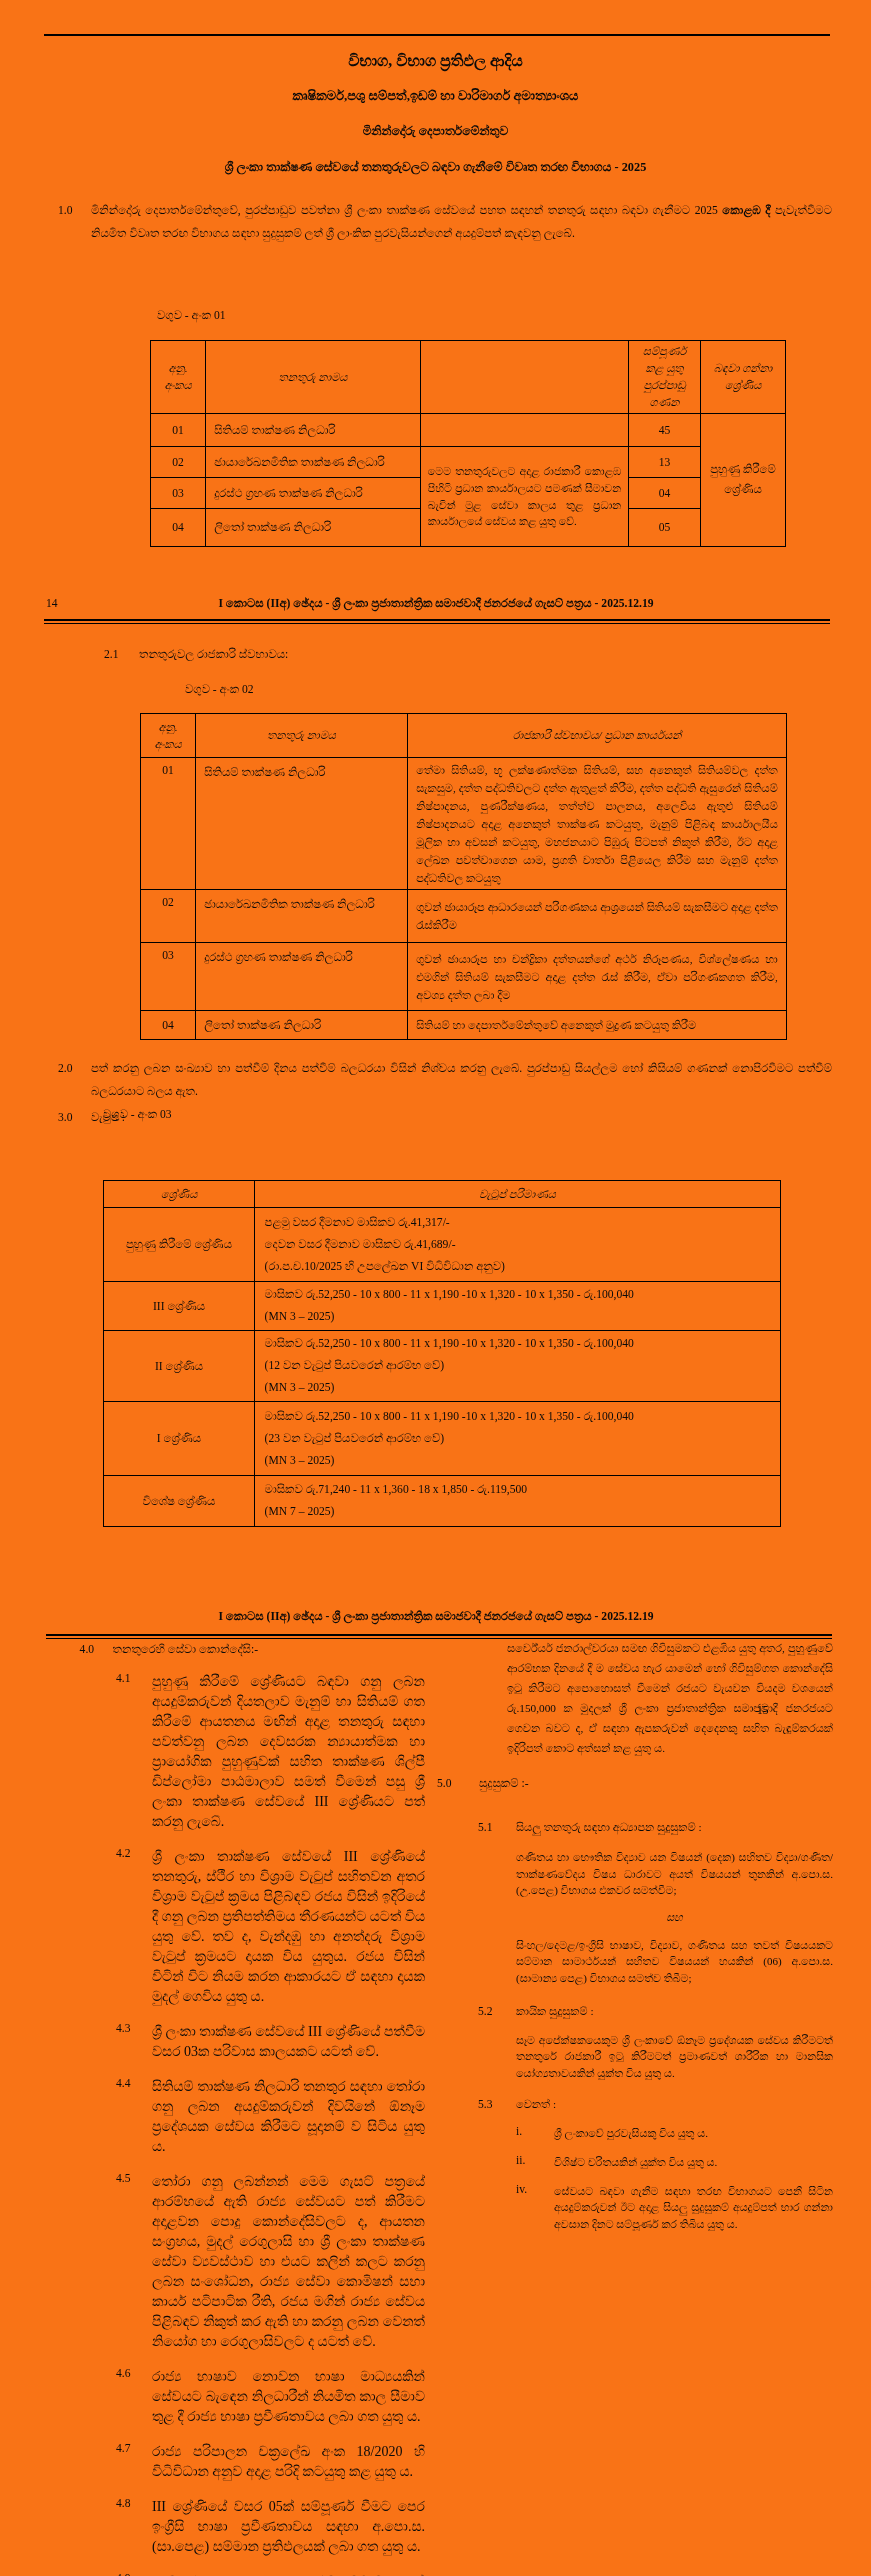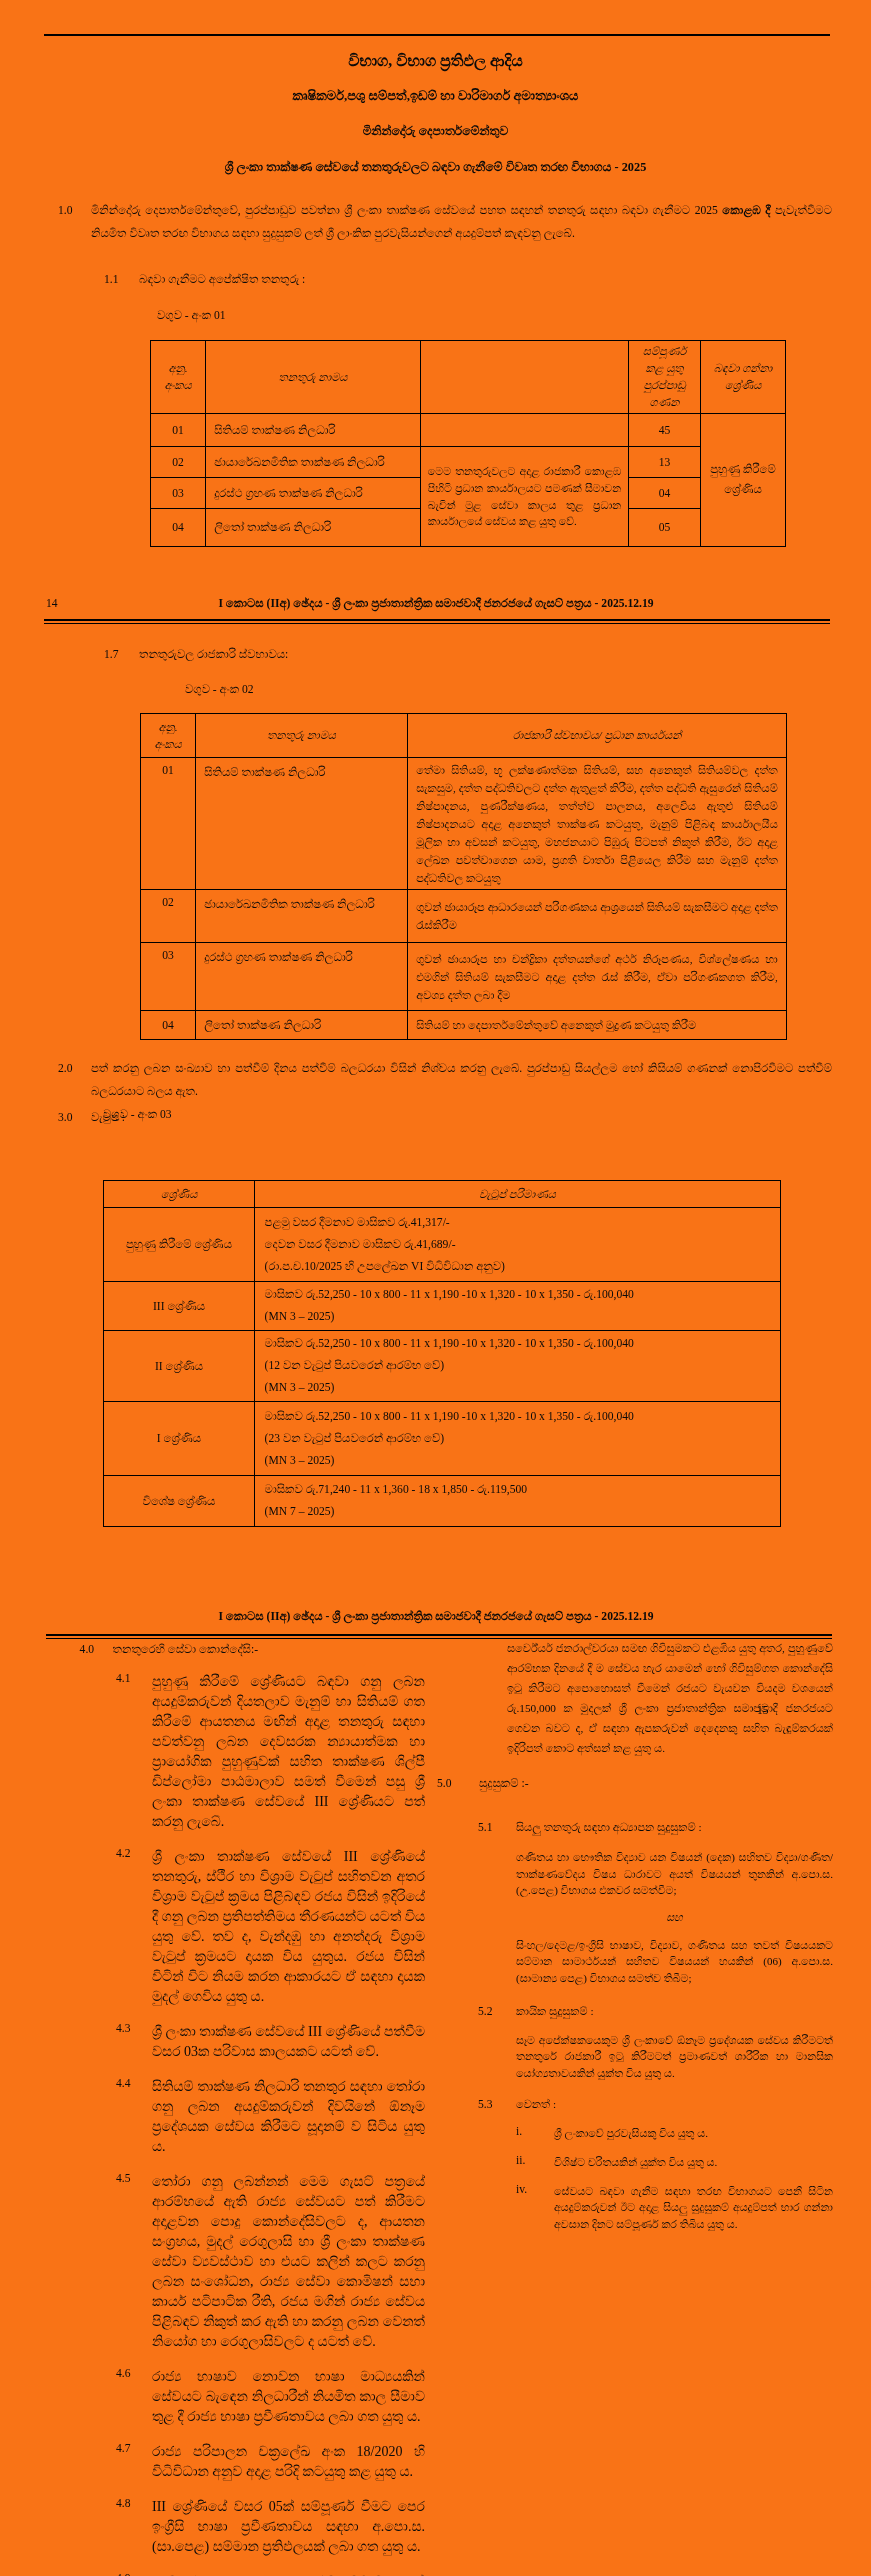--- a/index.html
+++ b/index.html
@@ -52,24 +52,20 @@
   <div class="abs center bold" style="top:52px; font-size:15.7px;">විභාග, විභාග ප්‍රතිඵල ආදිය</div>
   <div class="abs center bold" style="top:88px; font-size:13px;">කෘෂිකර්ම,පශු සම්පත්,ඉඩම් හා වාරිමාර්ග අමාත්‍යාංශය</div>
   <div class="abs center bold" style="top:124px; font-size:12.3px;">මිනින්දෝරු දෙපාර්තමේන්තුව</div>
   <div class="abs center bold" style="top:160px; font-size:12.3px;">ශ්‍රී ලංකා තාක්ෂණ සේවයේ තනතුරුවලට බඳවා ගැනීමේ විවෘත තරඟ විභාගය - 2025</div>
 
   <div class="abs num-par body-lh" style="left:58px; top:200px; width:774px;">
     <span class="pnum">1.0</span>
     <span class="jtext" style="flex:1;"><span>මිනින්දෝරු දෙපාර්තමේන්තුවේ, පුරප්පාඩුව පවත්නා ශ්‍රී ලංකා තාක්ෂණ සේවයේ පහත සඳහන් තනතුරු සඳහා බඳවා ගැනීමට 2025 </span><span class="bold">කොළඹ දී</span><span> පැවැත්වීමට නියමිත විවෘත තරඟ විභාගය සඳහා සුදුසුකම් ලත් ශ්‍රී ලාංකික පුරවැසියන්ගෙන් අයදුම්පත් කැඳවනු ලැබේ.</span></span>
   </div>
 
-  <div class="abs num-par" style="left:104px; top:273px; width:683px;">
-    <span class="pnum" style="flex-basis:35px;">1.1</span>
-    <span>බඳවා ගැනීමට අපේක්ෂිත තනතුරු :</span>
-  </div>
 
   <div class="abs" style="left:157px; top:309px;">වගුව - අංක 01</div>
 
   <table class="abs" style="left:150px; top:340px; width:636px;">
     <colgroup>
         <col style="width:55px">
         <col style="width:215px">
         <col style="width:208px">
         <col style="width:72px">
         <col style="width:85px">
@@ -107,21 +103,21 @@
     </tr>
   </tbody>
     </table>
 
   <div class="abs" style="left:46px; top:597px;">14</div>
   <div class="abs bold" style="left:89px; top:597px; width:694px; text-align:center;">I කොටස (IIඅ) ඡේදය - ශ්‍රී ලංකා ප්‍රජාතාන්ත්‍රික සමාජවාදී ජනරජයේ ගැසට් පත්‍රය - 2025.12.19</div>
   <div class="abs rule" style="left:44px; top:619px; width:786px; height:2.1px;"></div>
   <div class="abs rule" style="left:44px; top:623px; width:786px; height:0.7px;"></div>
 
   <div class="abs num-par" style="left:104px; top:648px; width:683px;">
-    <span class="pnum" style="flex-basis:35px;">1.7</span>
+    <span class="pnum" style="flex-basis:35px;">2.1</span>
     <span>තනතුරුවල රාජකාරි ස්වභාවය:</span>
   </div>
 
   <div class="abs" style="left:185px; top:683px;">වගුව - අංක 02</div>
 
   <table class="abs" style="left:140px; top:713px; width:646px;">
     <colgroup>
         <col style="width:55px">
         <col style="width:212px">
         <col style="width:379px">

